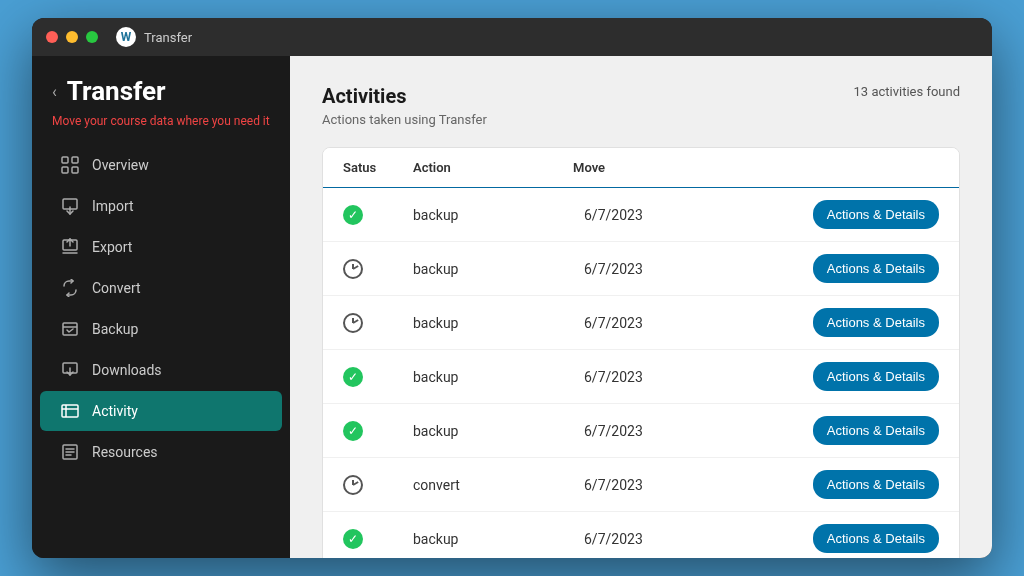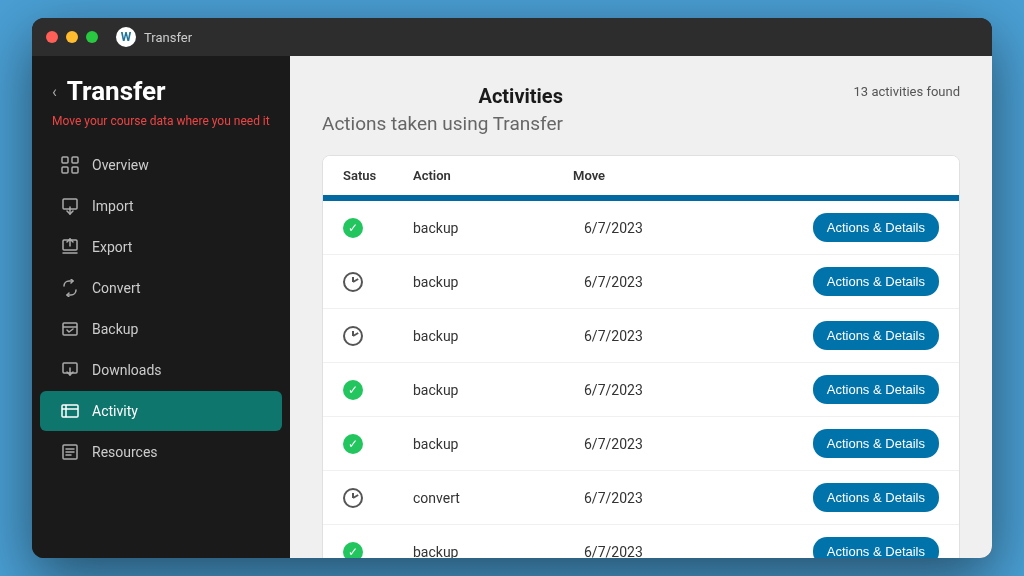--- a/index.html
+++ b/index.html
@@ -127,41 +127,40 @@
       display: flex;
       justify-content: space-between;
       align-items: flex-start;
       margin-bottom: 20px;
     }
     .page-title {
       font-size: 20px;
       font-weight: 700;
       color: #1a1a1a;
       margin-bottom: 4px;
-      text-align: right;
     }
     .page-subtitle {
-      font-size: 19px;
+      font-size: 13px;
       color: #666;
     }
     .activities-count {
       font-size: 13px;
       color: #555;
     }
     .table-container {
       background: #fff;
       border-radius: 8px;
       overflow: hidden;
       border: 1px solid #e0e0e0;
     }
     .table-header {
       display: grid;
       grid-template-columns: 70px 160px 1fr 180px;
       padding: 12px 20px;
-      border-bottom: 6px solid #0369a1;
+      border-bottom: 1px solid #0369a1;
       background: #fff;
     }
     .table-col-label {
       font-size: 13px;
       font-weight: 600;
       color: #333;
     }
     .table-row {
       display: grid;
       grid-template-columns: 70px 160px 1fr 180px;

